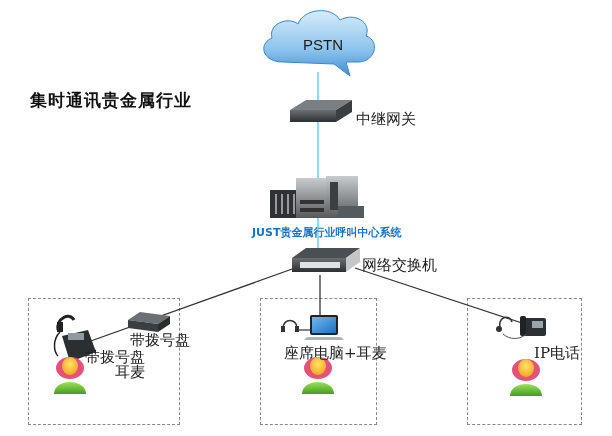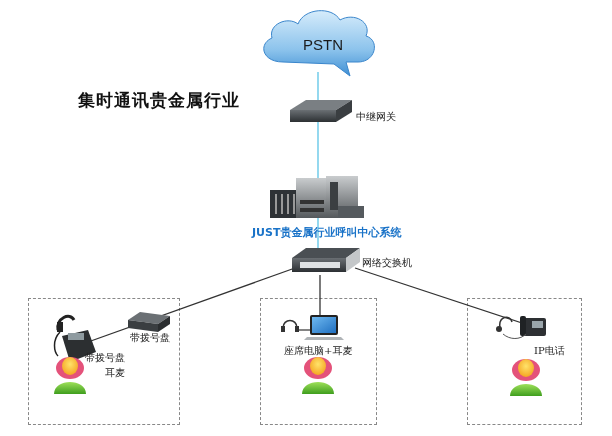--- a/index.html
+++ b/index.html
@@ -1,19 +1,19 @@
 <!DOCTYPE html>
 <html><head>
 <meta charset="utf-8">
 <style>
   html, body { margin:0; padding:0; background:#ffffff; }
   body { width:612px; height:436px; position:relative; overflow:hidden; font-family:"DejaVu Serif", serif; }
   .abs { position:absolute; }
-  .title { left:30px; top:88px; width:210px; text-align:right; font-size:17px; line-height:24px; color:#111; font-weight:bold; letter-spacing:1px; }
-  .label { font-size:10px; color:#222; white-space:nowrap; }
+  .title { left:30px; top:88px; width:210px; text-align:left; font-size:17px; line-height:24px; color:#111; font-weight:bold; letter-spacing:1px; }
+  .label { font-size:15px; color:#222; white-space:nowrap; }
   .blue-label { font-size:11px; color:#1a73c8; font-weight:bold; white-space:nowrap; font-family:"DejaVu Sans", sans-serif; }
   .zone { border:1px dashed #888; }
   svg.links { position:absolute; left:0; top:0; }
   .cloud-text { font-family:"Liberation Sans", sans-serif; font-size:15px; fill:#1a1a1a; }
 </style>
 </head>
 <body>
 
 <div class="abs title">
   <div>集时通讯贵金属行业</div>

